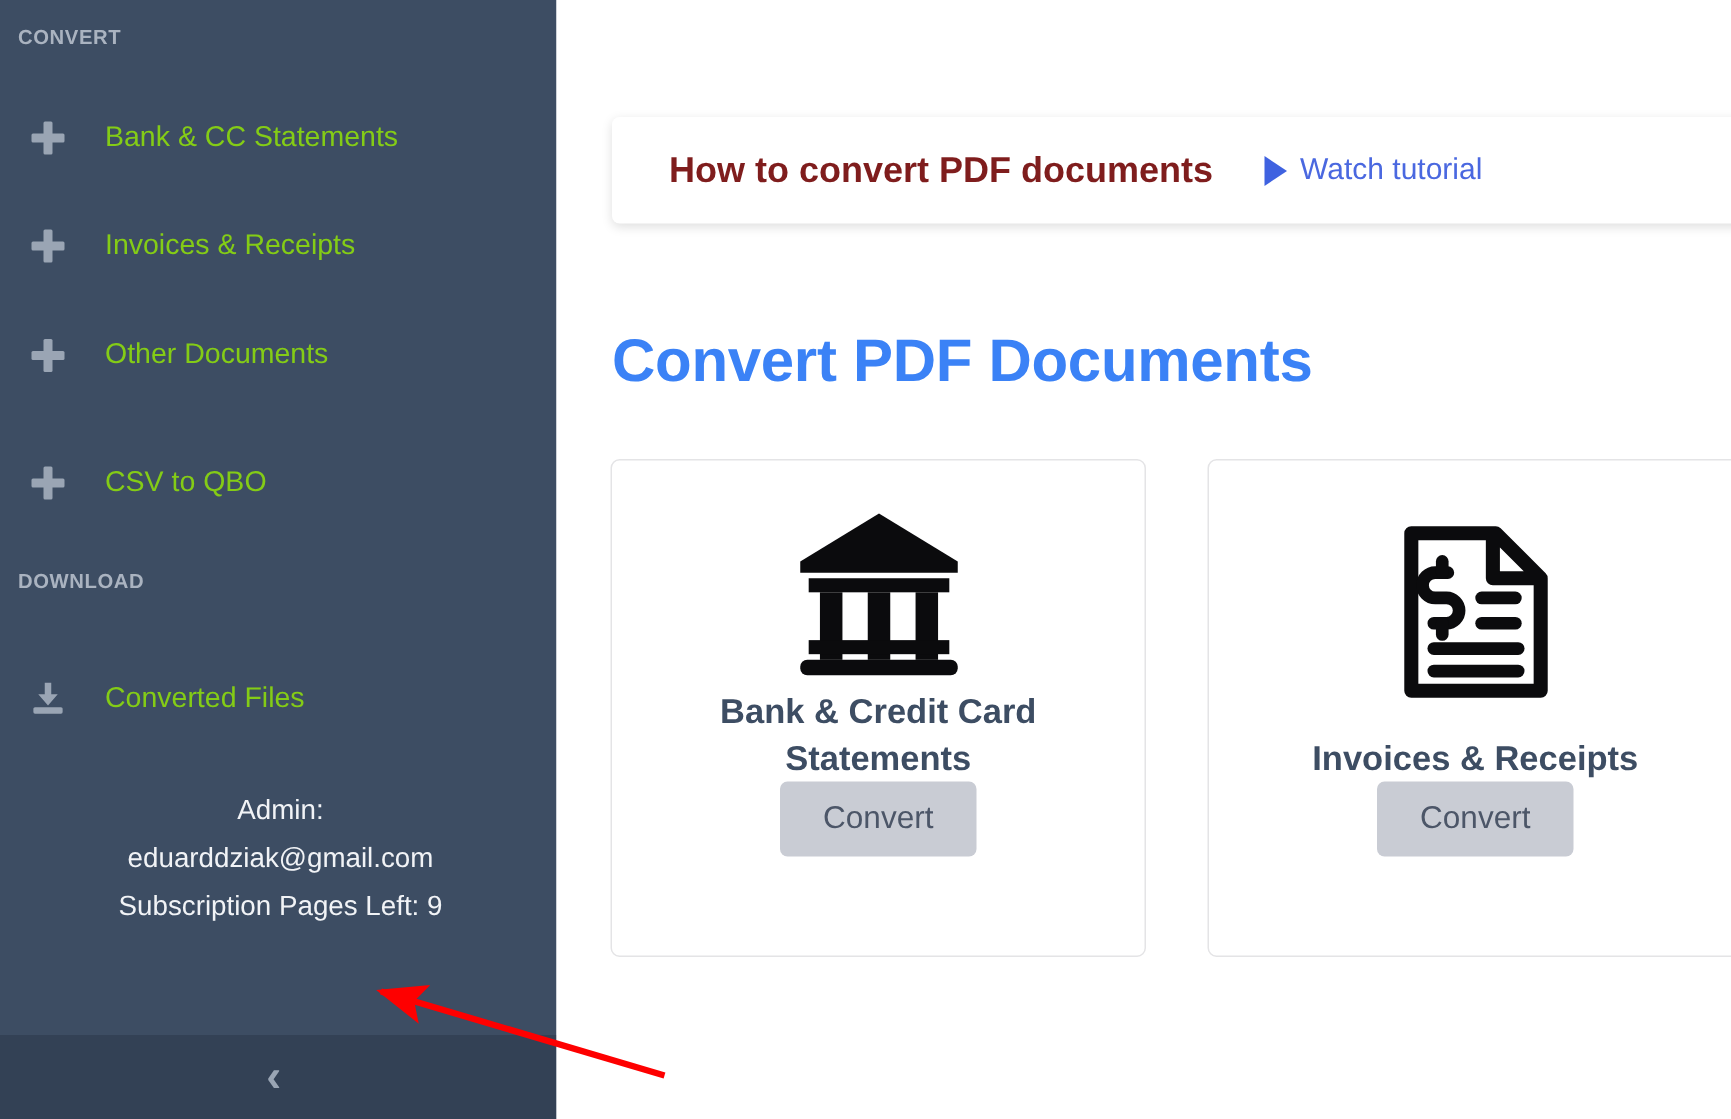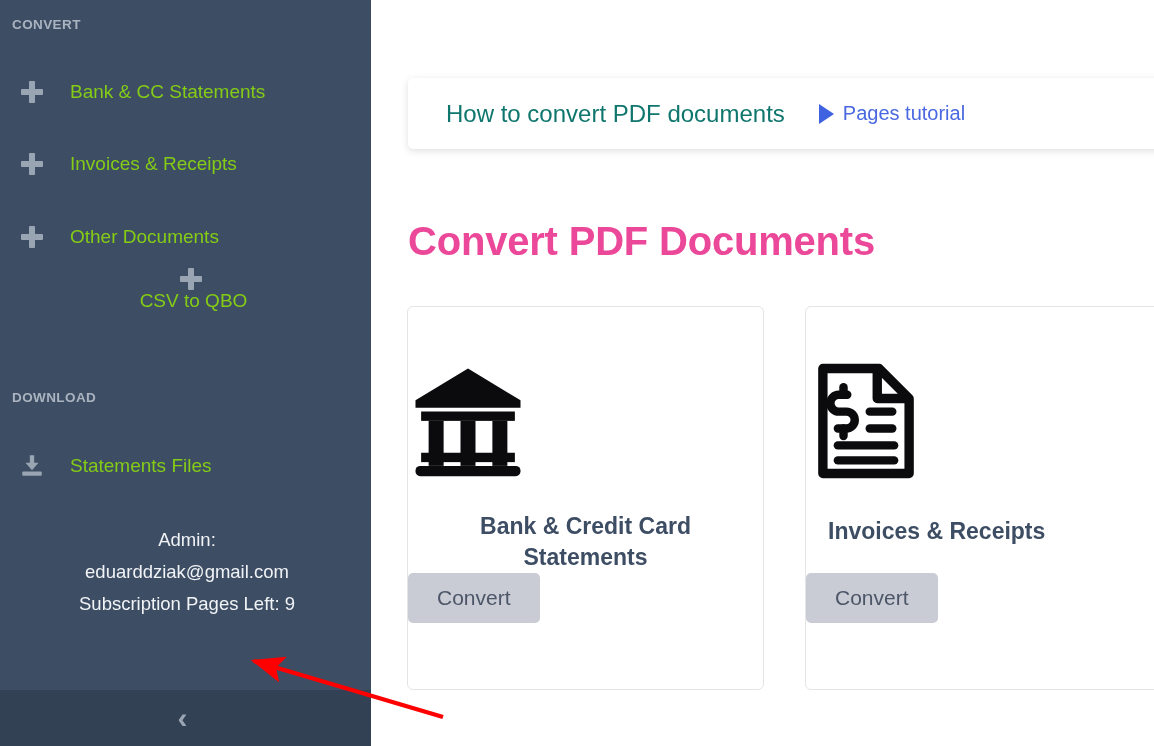--- a/index.html
+++ b/index.html
@@ -40,21 +40,21 @@
     padding: 0 0 0 12px;
     margin: 0;
   }
   #label-convert {
     position: absolute;
     top: 17px;
     left: 0;
   }
   #label-download {
     position: absolute;
-    top: 390px;
+    top: 380px;
     left: 0;
   }
   .nav-item {
     position: absolute;
     left: 0;
     width: 371px;
     height: 48px;
     display: flex;
     align-items: center;
     cursor: pointer;
@@ -88,21 +88,21 @@
   .plus-glyph::before {
     left: 8px; top: 0; width: 6px; height: 22px;
   }
   .plus-glyph::after {
     top: 8px; left: 0; height: 6px; width: 22px;
   }
 
   #nav-bank      { top: 68px;  }
   #nav-invoices  { top: 140px; }
   #nav-other     { top: 213px; }
-  #nav-csv       { top: 268px; flex-direction: column; }
+  #nav-csv       { top: 298px; }
   #nav-converted { top: 442px; }
 
   #account-block {
     position: absolute;
     left: 12px;
     top: 524px;
     width: 350px;
     text-align: center;
   }
   .acct-line {
@@ -178,22 +178,22 @@
     background: #ffffff;
     border-radius: 5px;
     box-shadow: 0 2px 7px rgba(0,0,0,0.13);
     display: flex;
     align-items: center;
     padding-left: 38px;
     box-sizing: border-box;
   }
   #tutorial-title {
     font-size: 24px;
-    font-weight: normal;
-    color: #0f766e;
+    font-weight: bold;
+    color: #7f1d1d;
     cursor: pointer;
     white-space: nowrap;
   }
   #watch-tutorial-link {
     display: flex;
     align-items: center;
     margin-left: 34px;
     cursor: pointer;
     white-space: nowrap;
   }
@@ -210,42 +210,42 @@
     color: #4a68e0;
   }
 
   #page-title {
     position: absolute;
     top: 219px;
     left: 37px;
     margin: 0;
     font-size: 40px;
     font-weight: bold;
-    color: #ec4899;
+    color: #3b82f6;
     letter-spacing: -0.2px;
     white-space: nowrap;
   }
 
   #card-row {
     position: absolute;
     top: 306px;
     left: 36px;
     display: flex;
     gap: 41px;
   }
   .convert-card {
     width: 357px;
-    height: 384px;
+    height: 332px;
     box-sizing: border-box;
     border: 1px solid #e4e4e6;
     border-radius: 6px;
     background: #ffffff;
     display: flex;
     flex-direction: column;
-    align-items: flex-start;
+    align-items: center;
     flex: 0 0 357px;
   }
   .card-icon-wrap {
     height: 180px;
     margin-top: 24px;
     display: flex;
     align-items: center;
     justify-content: center;
   }
   .card-title {
@@ -321,42 +321,42 @@
 
     <div id="label-download" class="side-section-label">DOWNLOAD</div>
 
     <div class="nav-item" id="nav-converted">
       <span class="nav-icon">
         <svg width="26" height="26" viewBox="0 0 24 24" aria-hidden="true">
           <path d="M10 2h4v7h4l-6 7-6-7h4z" fill="#9aa5b4"></path>
           <rect x="3" y="17" width="18" height="4" rx="1" fill="#9aa5b4"></rect>
         </svg>
       </span>
-      <span class="nav-label">Statements Files</span>
+      <span class="nav-label">Converted Files</span>
     </div>
 
     <div id="account-block">
       <div class="acct-line">Admin:</div>
       <div class="acct-line">eduarddziak@gmail.com</div>
       <div class="acct-line">Subscription Pages Left: 9</div>
     </div>
 
     <div id="sidebar-footer">
       <span id="collapse-chevron">‹</span>
     </div>
   </aside>
 
   <main id="main">
 
 
     <div id="tutorial-banner">
       <span id="tutorial-title">How to convert PDF documents</span>
       <span id="watch-tutorial-link">
         <span id="play-icon"></span>
-        <span id="watch-tutorial-label">Pages tutorial</span>
+        <span id="watch-tutorial-label">Watch tutorial</span>
       </span>
     </div>
 
     <h1 id="page-title">Convert PDF Documents</h1>
 
     <div id="card-row">
 
       <div class="convert-card">
         <div class="card-icon-wrap">
           <svg width="120" height="120" viewBox="0 0 64 64" aria-hidden="true">

